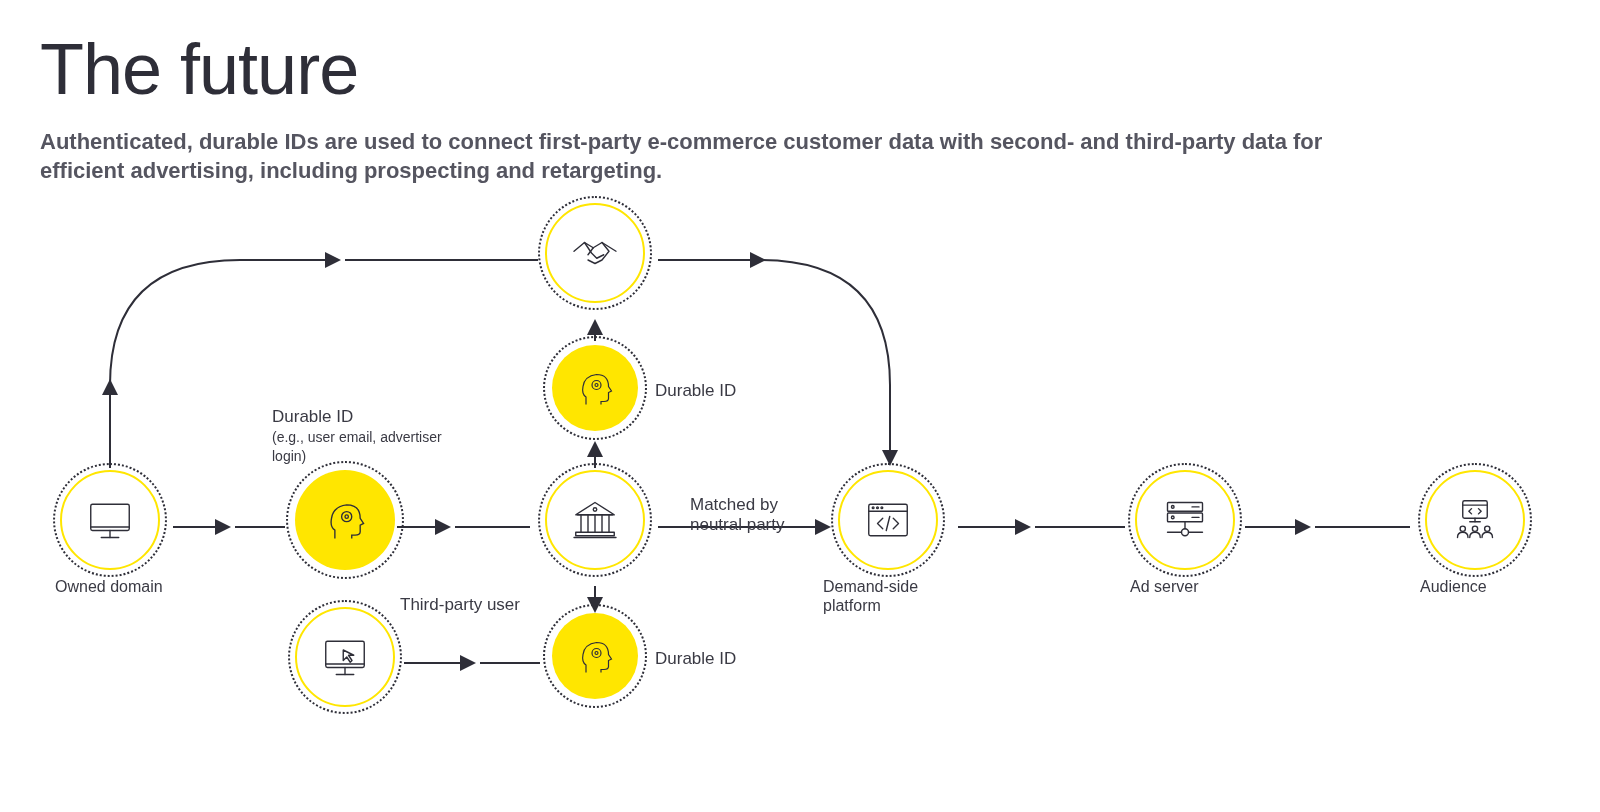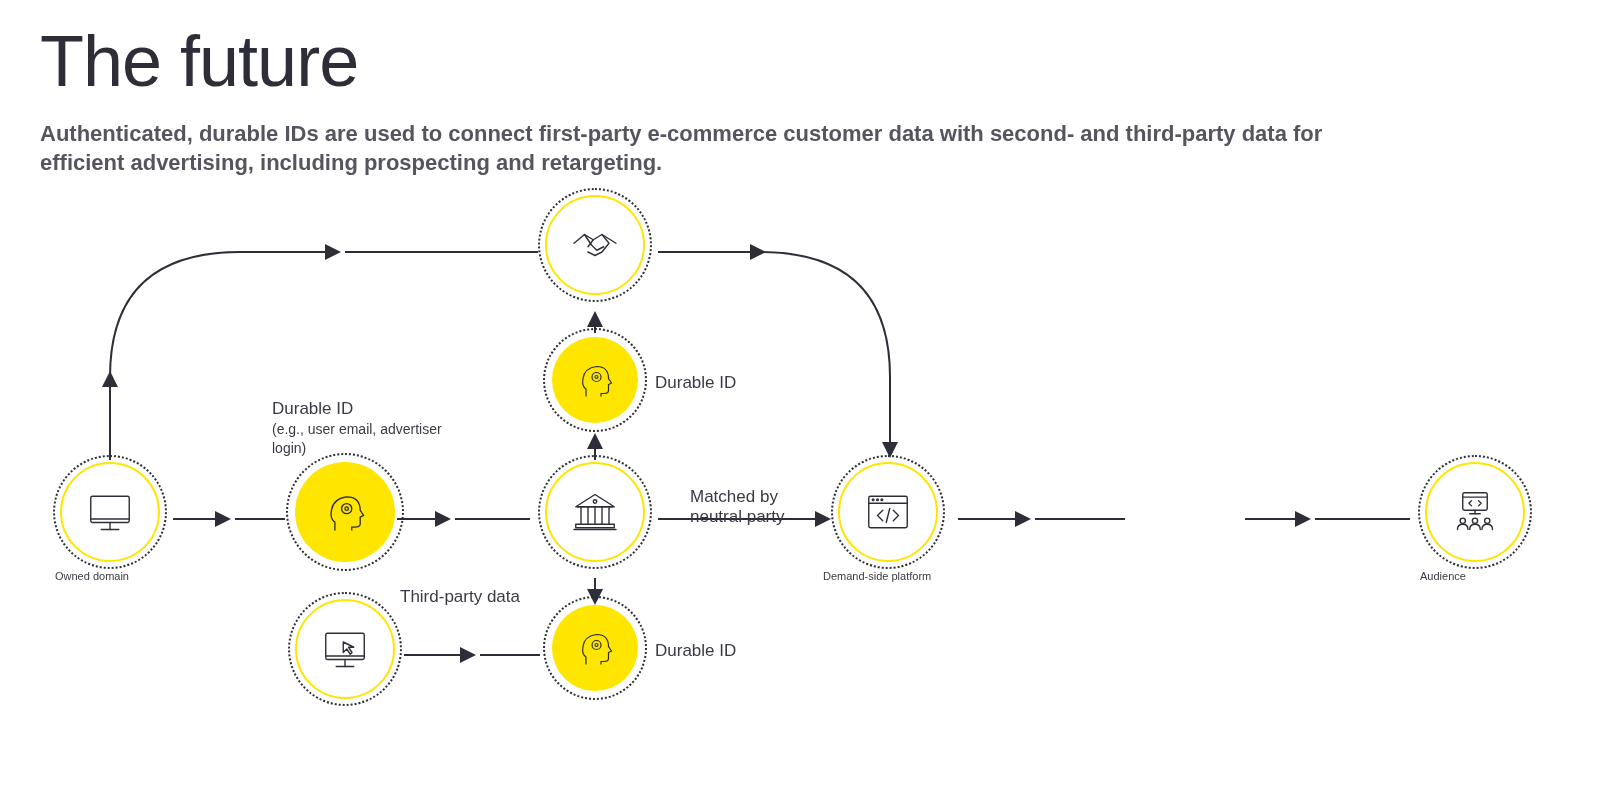--- a/index.html
+++ b/index.html
@@ -9,21 +9,21 @@
     font-family: "Helvetica Neue", Arial, sans-serif;
     color: #2e2e38;
     width: 1600px;
     height: 812px;
     overflow: hidden;
   }
   .page {
     position: relative;
     width: 1600px;
     height: 812px;
-    padding: 20px 40px 0 40px;
+    padding: 28px 40px 0 40px;
     box-sizing: border-box;
   }
   h1.title {
     font-size: 72px;
     font-weight: 300;
     margin: 0 0 18px 0;
     letter-spacing: -1px;
   }
   p.subtitle {
     font-size: 22px;
@@ -63,21 +63,21 @@
     border-radius: 50%;
   }
   .circle.yellow-ring {
     border: 2px solid #ffe600;
     background: #ffffff;
   }
   .circle.yellow-fill {
     background: #ffe600;
   }
   .caption {
-    font-size: 11px;
+    font-size: 16px;
     color: #3a3a44;
     line-height: 1.15;
   }
   .caption.small {
     font-size: 14px;
     text-align: right;
   }
   .right-label {
     position: absolute;
     font-size: 17px;
@@ -235,20 +235,37 @@
             <circle cx="20" cy="18" r="1"></circle>
             <circle cx="25" cy="18" r="1"></circle>
           <path d="M26 30 L20 36 L26 42"></path>
           <path d="M38 30 L44 36 L38 42"></path>
           <line x1="34" y1="28" x2="30" y2="44"></line>
         </svg>
       </div>
       <div class="caption">Demand-side platform</div>
     </div>
 
+    <div class="node" style="left:1090px; top:275px;">
+      <div class="circle yellow-ring dotted">
+        <svg class="icon-svg" viewBox="0 0 64 64">
+          <rect x="12" y="12" width="40" height="10" rx="1"></rect>
+          <rect x="12" y="24" width="40" height="10" rx="1"></rect>
+          <circle cx="18" cy="17" r="1.5"></circle>
+            <circle cx="18" cy="29" r="1.5"></circle>
+          <line x1="40" y1="17" x2="48" y2="17"></line>
+            <line x1="40" y1="29" x2="48" y2="29"></line>
+          <line x1="32" y1="34" x2="32" y2="42"></line>
+          <circle cx="32" cy="46" r="4"></circle>
+          <line x1="12" y1="46" x2="28" y2="46"></line>
+          <line x1="36" y1="46" x2="52" y2="46"></line>
+        </svg>
+      </div>
+      <div class="caption">Ad server</div>
+    </div>
 
     <div class="node" style="left:1380px; top:275px;">
       <div class="circle yellow-ring dotted">
         <svg class="icon-svg" viewBox="0 0 64 64">
           <rect x="18" y="10" width="28" height="20" rx="2"></rect>
           <line x1="18" y1="15" x2="46" y2="15"></line>
           <path d="M28 19 L25 22 L28 25"></path>
             <path d="M36 19 L39 22 L36 25"></path>
           <line x1="32" y1="30" x2="32" y2="34"></line>
           <line x1="26" y1="34" x2="38" y2="34"></line>
@@ -278,16 +295,16 @@
       <div class="circle yellow-ring dotted">
         <svg class="icon-svg" viewBox="0 0 64 64">
           <rect x="10" y="14" width="44" height="30" rx="2"></rect>
           <line x1="10" y1="40" x2="54" y2="40"></line>
           <line x1="32" y1="44" x2="32" y2="52"></line>
           <line x1="22" y1="52" x2="42" y2="52"></line>
           <path d="M30 24 L30 36 L34 32 L38 38 L40 36 L36 30 L42 30 Z"></path>
         </svg>
       </div>
     </div>
-    <div class="right-label" style="left:360px; top:400px; width:120px;">Third-party data</div>
+    <div class="right-label" style="left:360px; top:400px; width:120px;">Third-party user</div>
 
   </div>
 </div>
 
 </body></html>

